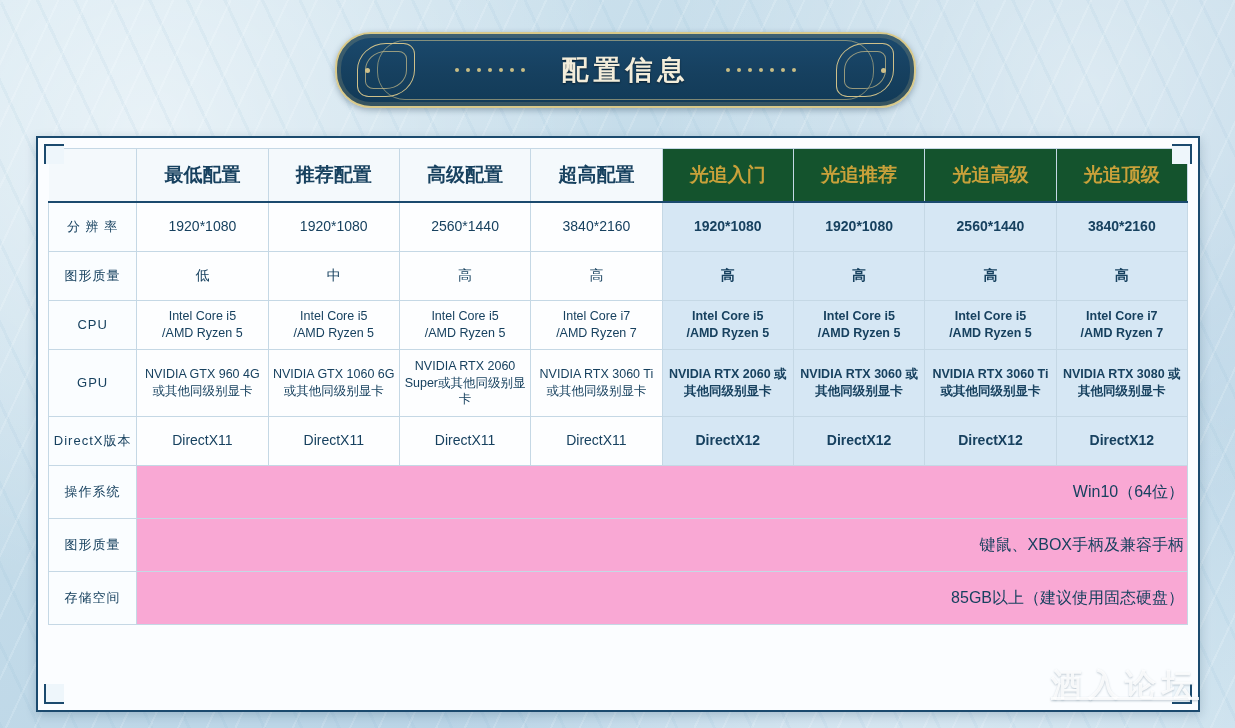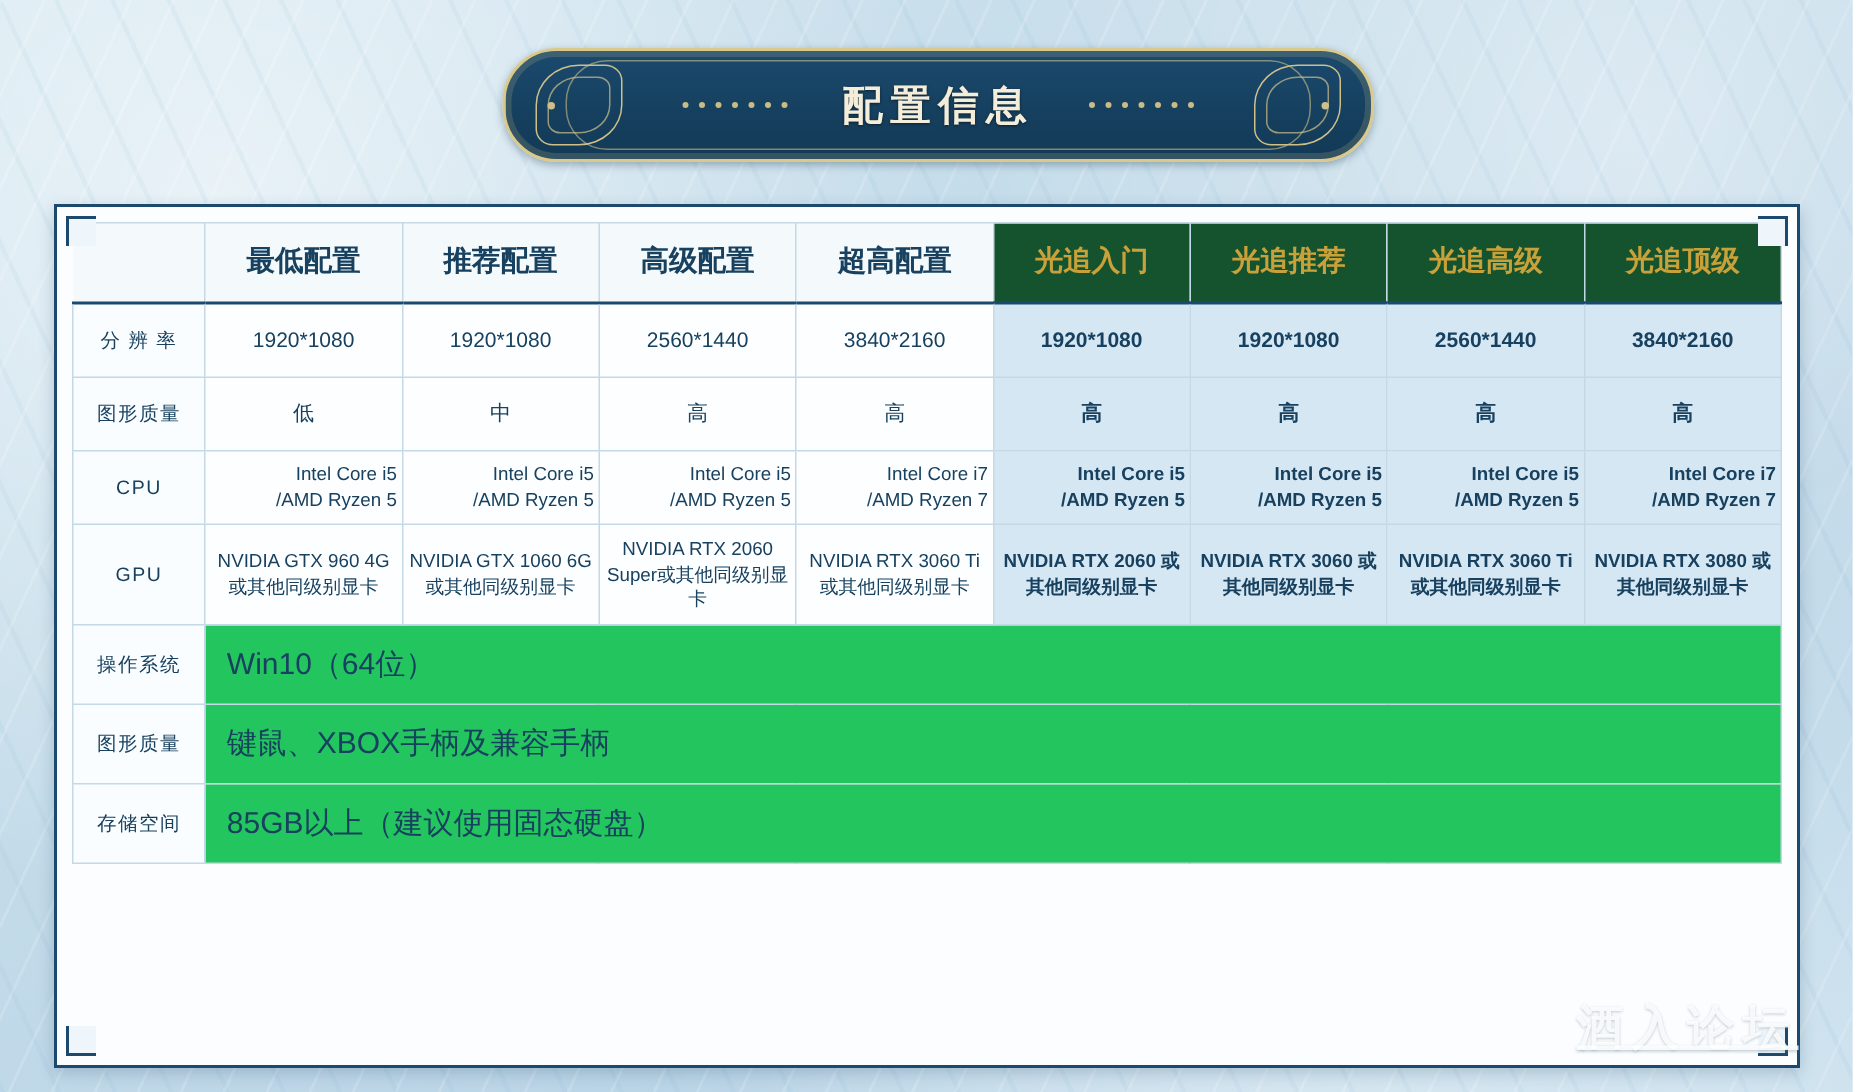--- a/index.html
+++ b/index.html
@@ -182,27 +182,27 @@
     font-weight: bold;
   }
   td.reg-cell { background: #fdfeff; }
   tr.r-res td.val, tr.r-quality td.val, tr.r-rt td.val,
   tr.r-mem td.val, tr.r-dx td.val {
     font-size: 14px;
   }
   tr.r-cpu td.val, tr.r-gpu td.val {
     font-size: 12.5px;
   }
-  tr.r-cpu td.val { line-height: 1.35; text-align: right; }
+  tr.r-cpu td.val { line-height: 1.35; }
   tr.r-gpu td.val { line-height: 1.35; }
   td.wide {
-    text-align: left;
+    text-align: right;
     padding-left: 14px;
-    font-size: 20px;
-    background: #22c55e;
+    font-size: 16px;
+    background: #f9a8d4;
   }
   tr.tall td { height: 40px; }
   tr.gpu-row td { height: 58px; }
   tr.bottom-row td { height: 44px; }
 
   
   #watermark {
     position: absolute;
     right: 36px;
     bottom: 22px;
@@ -324,20 +324,31 @@
         <td class="val reg-cell">NVIDIA GTX 1060 6G或其他同级别显卡</td>
         <td class="val reg-cell">NVIDIA RTX 2060 Super或其他同级别显卡</td>
         <td class="val reg-cell">NVIDIA RTX 3060 Ti或其他同级别显卡</td>
         <td class="val rt-cell">NVIDIA RTX 2060 或其他同级别显卡</td>
         <td class="val rt-cell">NVIDIA RTX 3060 或其他同级别显卡</td>
         <td class="val rt-cell">NVIDIA RTX 3060 Ti或其他同级别显卡</td>
         <td class="val rt-cell">NVIDIA RTX 3080 或其他同级别显卡</td>
       </tr>
 
 
+      <tr class="tall r-dx">
+        <td class="rowlabel">DirectX版本</td>
+        <td class="val reg-cell">DirectX11</td>
+        <td class="val reg-cell">DirectX11</td>
+        <td class="val reg-cell">DirectX11</td>
+        <td class="val reg-cell">DirectX11</td>
+        <td class="val rt-cell">DirectX12</td>
+        <td class="val rt-cell">DirectX12</td>
+        <td class="val rt-cell">DirectX12</td>
+        <td class="val rt-cell">DirectX12</td>
+      </tr>
 
       <tr class="bottom-row">
         <td class="rowlabel">操作系统</td>
         <td class="wide" colspan="8">Win10（64位）</td>
       </tr>
       <tr class="bottom-row">
         <td class="rowlabel">图形质量</td>
         <td class="wide" colspan="8">键鼠、XBOX手柄及兼容手柄</td>
       </tr>
       <tr class="bottom-row">

